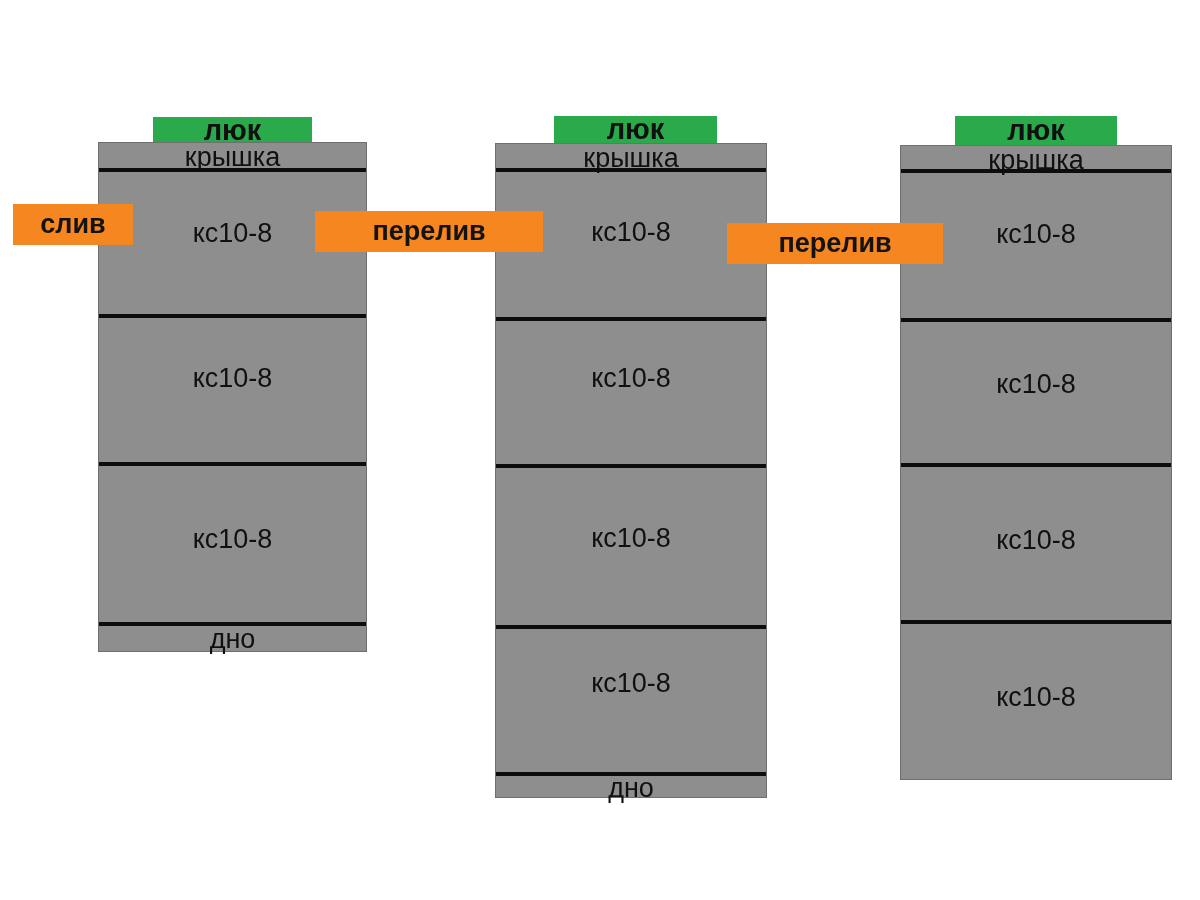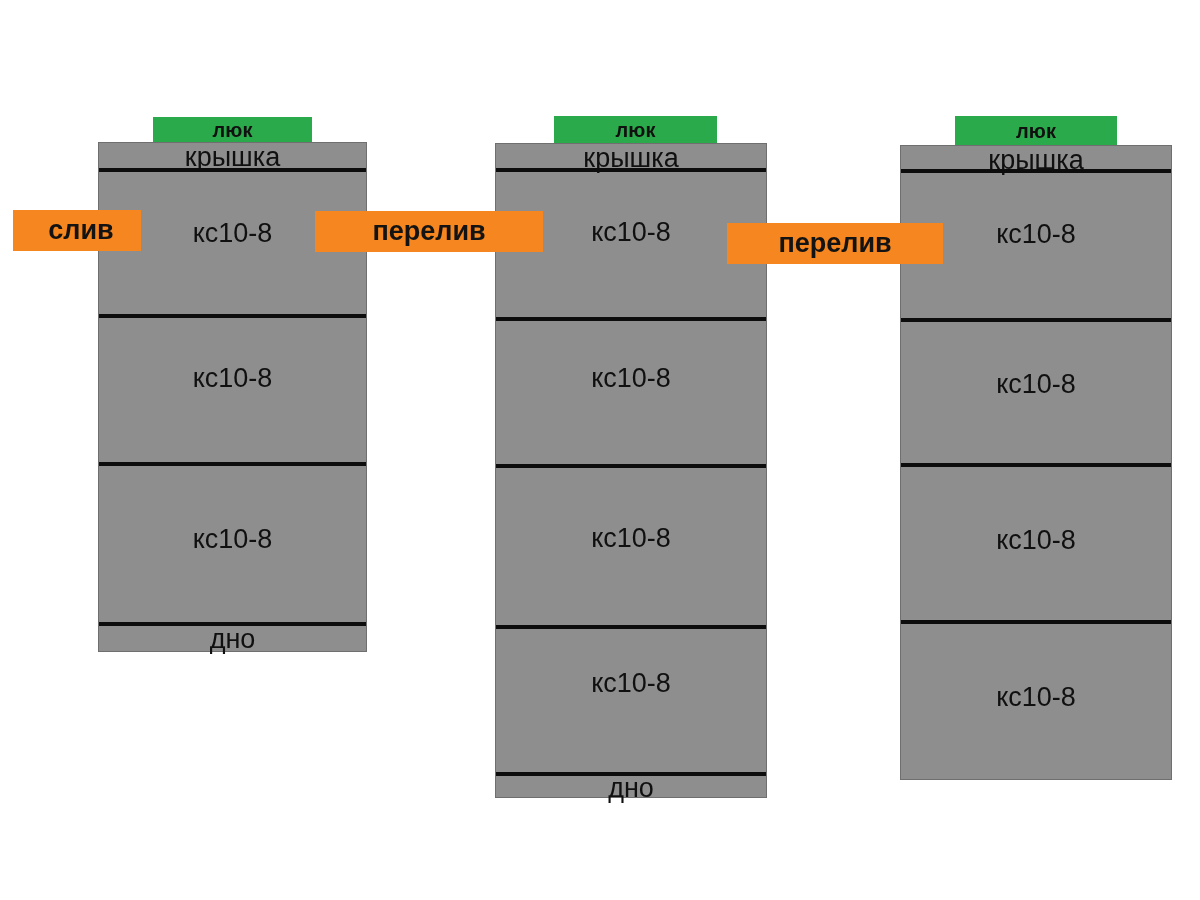--- a/index.html
+++ b/index.html
@@ -23,21 +23,21 @@
     z-index: 1;
   }
   .hatch {
     position: absolute;
     background: #2baa4b;
     z-index: 0;
     display: flex;
     align-items: center;
     justify-content: center;
     font-weight: 700;
-    font-size: 20px;
+    font-size: 29px;
     color: #101010;
     line-height: 1;
   }
   .cover-label, .ring-label, .bottom-label {
     position: absolute;
     left: 0;
     width: 100%;
     text-align: center;
     font-weight: 400;
     color: #101010;
@@ -66,21 +66,21 @@
   }
   
   #well-1 { left: 98px;  top: 142px; width: 269px; height: 510px; }
   #well-2 { left: 495px; top: 143px; width: 272px; height: 655px; }
   #well-3 { left: 900px; top: 145px; width: 272px; height: 635px; }
   
   #hatch-1 { left: 153px; top: 117px; width: 159px; height: 26px; }
   #hatch-2 { left: 554px; top: 116px; width: 163px; height: 27px; }
   #hatch-3 { left: 955px; top: 116px; width: 162px; height: 29px; }
   
-  #drain      { left: 13px;  top: 210px; width: 120px; height: 41px; padding-left: 8px; }
+  #drain      { left: 13px;  top: 204px; width: 120px; height: 41px; }
   #overflow-1 { left: 315px; top: 211px; width: 228px; height: 41px; }
   #overflow-2 { left: 727px; top: 223px; width: 216px; height: 41px; }
 </style>
 </head>
 <body>
 
 <div class="canvas">
 
   <div class="hatch" id="hatch-1">
     <span>люк</span>

